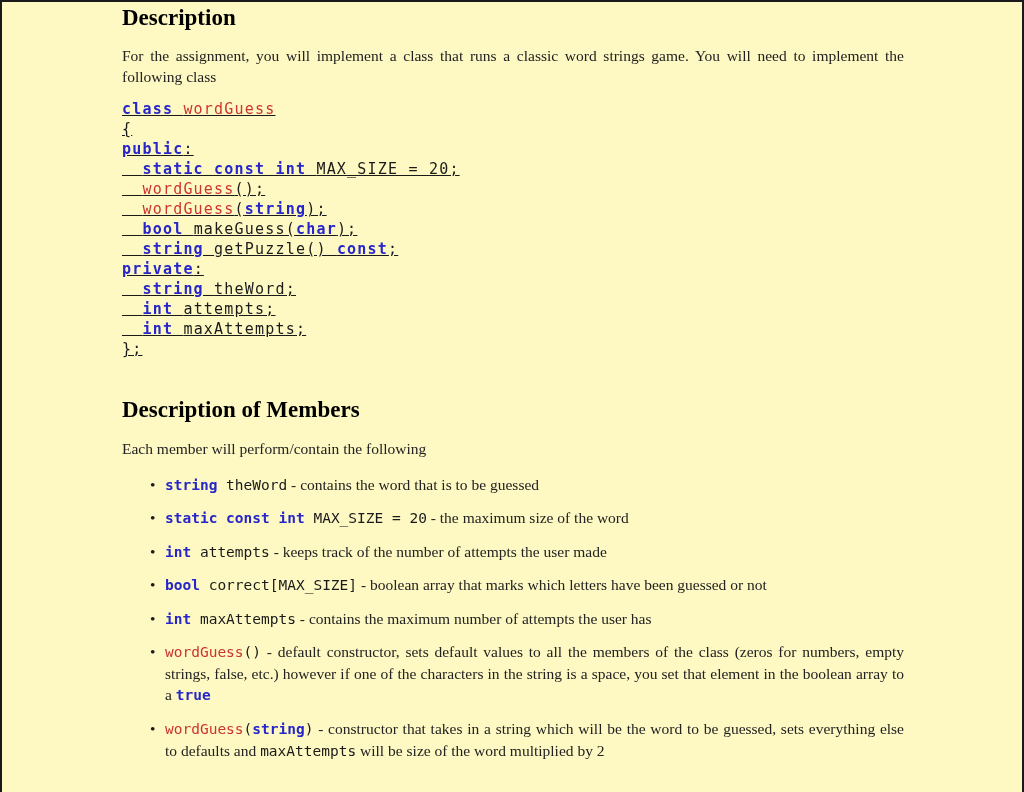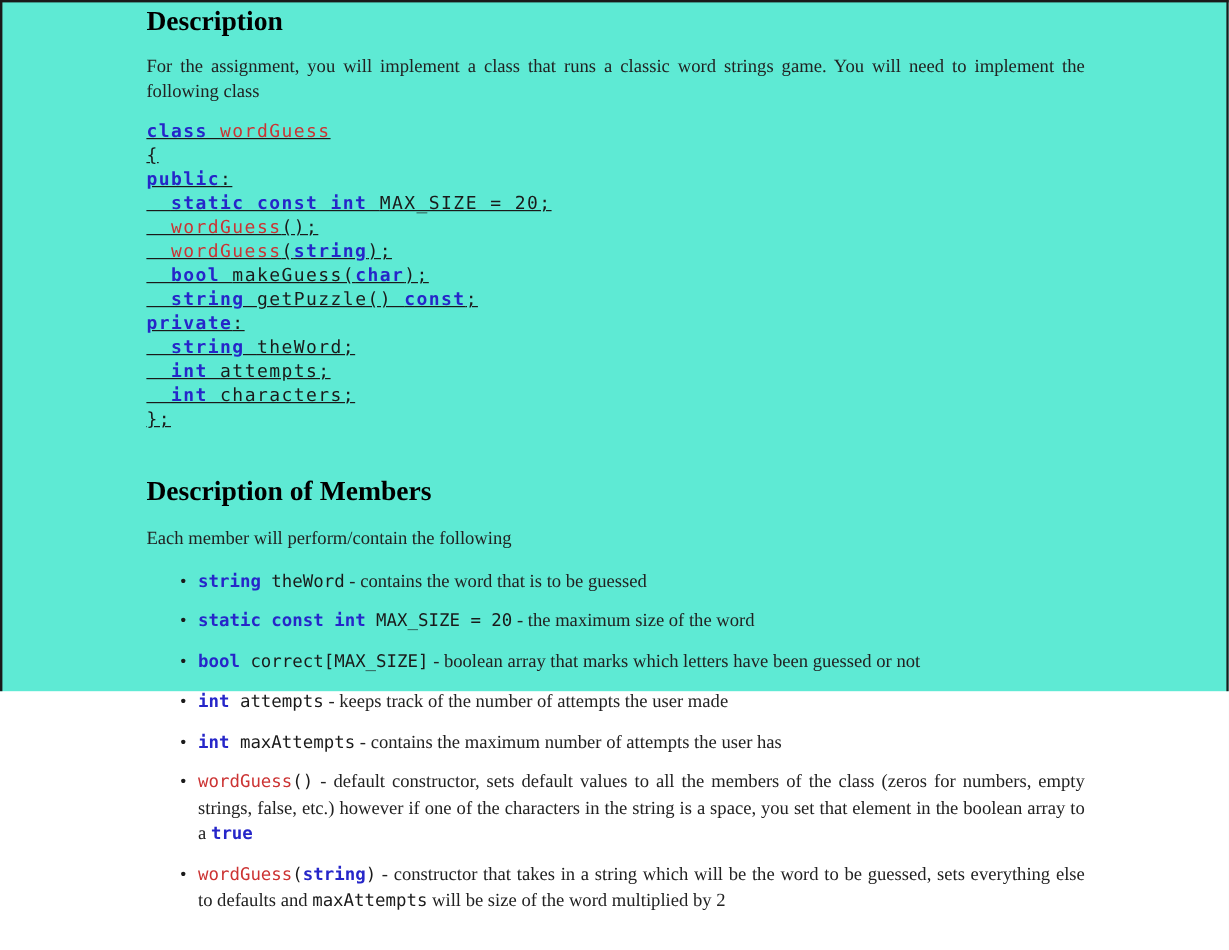--- a/index.html
+++ b/index.html
@@ -6,24 +6,24 @@
   html, body { background: #ffffff; }
   body {
     width: 1024px;
     height: 792px;
     overflow: hidden;
     font-family: "Liberation Serif", serif;
     color: #1a1a1a;
   }
   .frame {
     width: 1024px;
-    height: 576px;
+    height: 792px;
     border: 2px solid #1a1a1a;
     border-bottom: none;
-    background: #5eead4;
+    background: #fef9c3;
   }
   .page {
     padding: 3px 118px 0 120px;
   }
   .sec-title {
     font-size: 23px;
     font-weight: bold;
     line-height: 1.15;
     color: #000000;
   }
@@ -89,33 +89,33 @@
           <div class="code-line"><span class="tok-p">{</span></div>
           <div class="code-line"><span class="tok-k">public</span><span class="tok-p">:</span></div>
           <div class="code-line"><span class="tok-p">  </span><span class="tok-k">static const int </span><span class="tok-p">MAX_SIZE = 20;</span></div>
           <div class="code-line"><span class="tok-p">  </span><span class="tok-r">wordGuess</span><span class="tok-p">();</span></div>
           <div class="code-line"><span class="tok-p">  </span><span class="tok-r">wordGuess</span><span class="tok-p">(</span><span class="tok-k">string</span><span class="tok-p">);</span></div>
           <div class="code-line"><span class="tok-p">  </span><span class="tok-k">bool </span><span class="tok-p">makeGuess(</span><span class="tok-k">char</span><span class="tok-p">);</span></div>
           <div class="code-line"><span class="tok-p">  </span><span class="tok-k">string </span><span class="tok-p">getPuzzle() </span><span class="tok-k">const</span><span class="tok-p">;</span></div>
           <div class="code-line"><span class="tok-k">private</span><span class="tok-p">:</span></div>
           <div class="code-line"><span class="tok-p">  </span><span class="tok-k">string </span><span class="tok-p">theWord;</span></div>
           <div class="code-line"><span class="tok-p">  </span><span class="tok-k">int </span><span class="tok-p">attempts;</span></div>
-          <div class="code-line"><span class="tok-p">  </span><span class="tok-k">int </span><span class="tok-p">characters;</span></div>
+          <div class="code-line"><span class="tok-p">  </span><span class="tok-k">int </span><span class="tok-p">maxAttempts;</span></div>
           <div class="code-line"><span class="tok-p">};</span></div>
         </div>
     </section>
 
     <section>
       <h2 class="sec-title second">Description of Members</h2>
       <p class="para">Each member will perform/contain the following</p>
       <ul class="member-list">
           <li><span class="icode tok-k">string</span><span class="icode tok-p"> theWord</span><span class="txt"> - contains the word that is to be guessed</span></li>
           <li><span class="icode tok-k">static const int</span><span class="icode tok-p"> MAX_SIZE = 20</span><span class="txt"> - the maximum size of the word</span></li>
+          <li><span class="icode tok-k">int</span><span class="icode tok-p"> attempts</span><span class="txt"> - keeps track of the number of attempts the user made</span></li>
           <li><span class="icode tok-k">bool</span><span class="icode tok-p"> correct[MAX_SIZE]</span><span class="txt"> - boolean array that marks which letters have been guessed or not</span></li>
-          <li><span class="icode tok-k">int</span><span class="icode tok-p"> attempts</span><span class="txt"> - keeps track of the number of attempts the user made</span></li>
           <li><span class="icode tok-k">int</span><span class="icode tok-p"> maxAttempts</span><span class="txt"> - contains the maximum number of attempts the user has</span></li>
           <li><span class="icode tok-r">wordGuess</span><span class="icode tok-p">()</span><span class="txt"> - default constructor, sets default values to all the members of the class (zeros for numbers, empty strings, false, etc.) however if one of the characters in the string is a space, you set that element in the boolean array to a </span><span class="icode tok-k">true</span></li>
           <li><span class="icode tok-r">wordGuess</span><span class="icode tok-p">(</span><span class="icode tok-k">string</span><span class="icode tok-p">)</span><span class="txt"> - constructor that takes in a string which will be the word to be guessed, sets everything else to defaults and </span><span class="icode tok-p">maxAttempts</span><span class="txt"> will be size of the word multiplied by 2</span></li>
         </ul>
     </section>
 
   </div>
 </div>
 
 </body></html>

